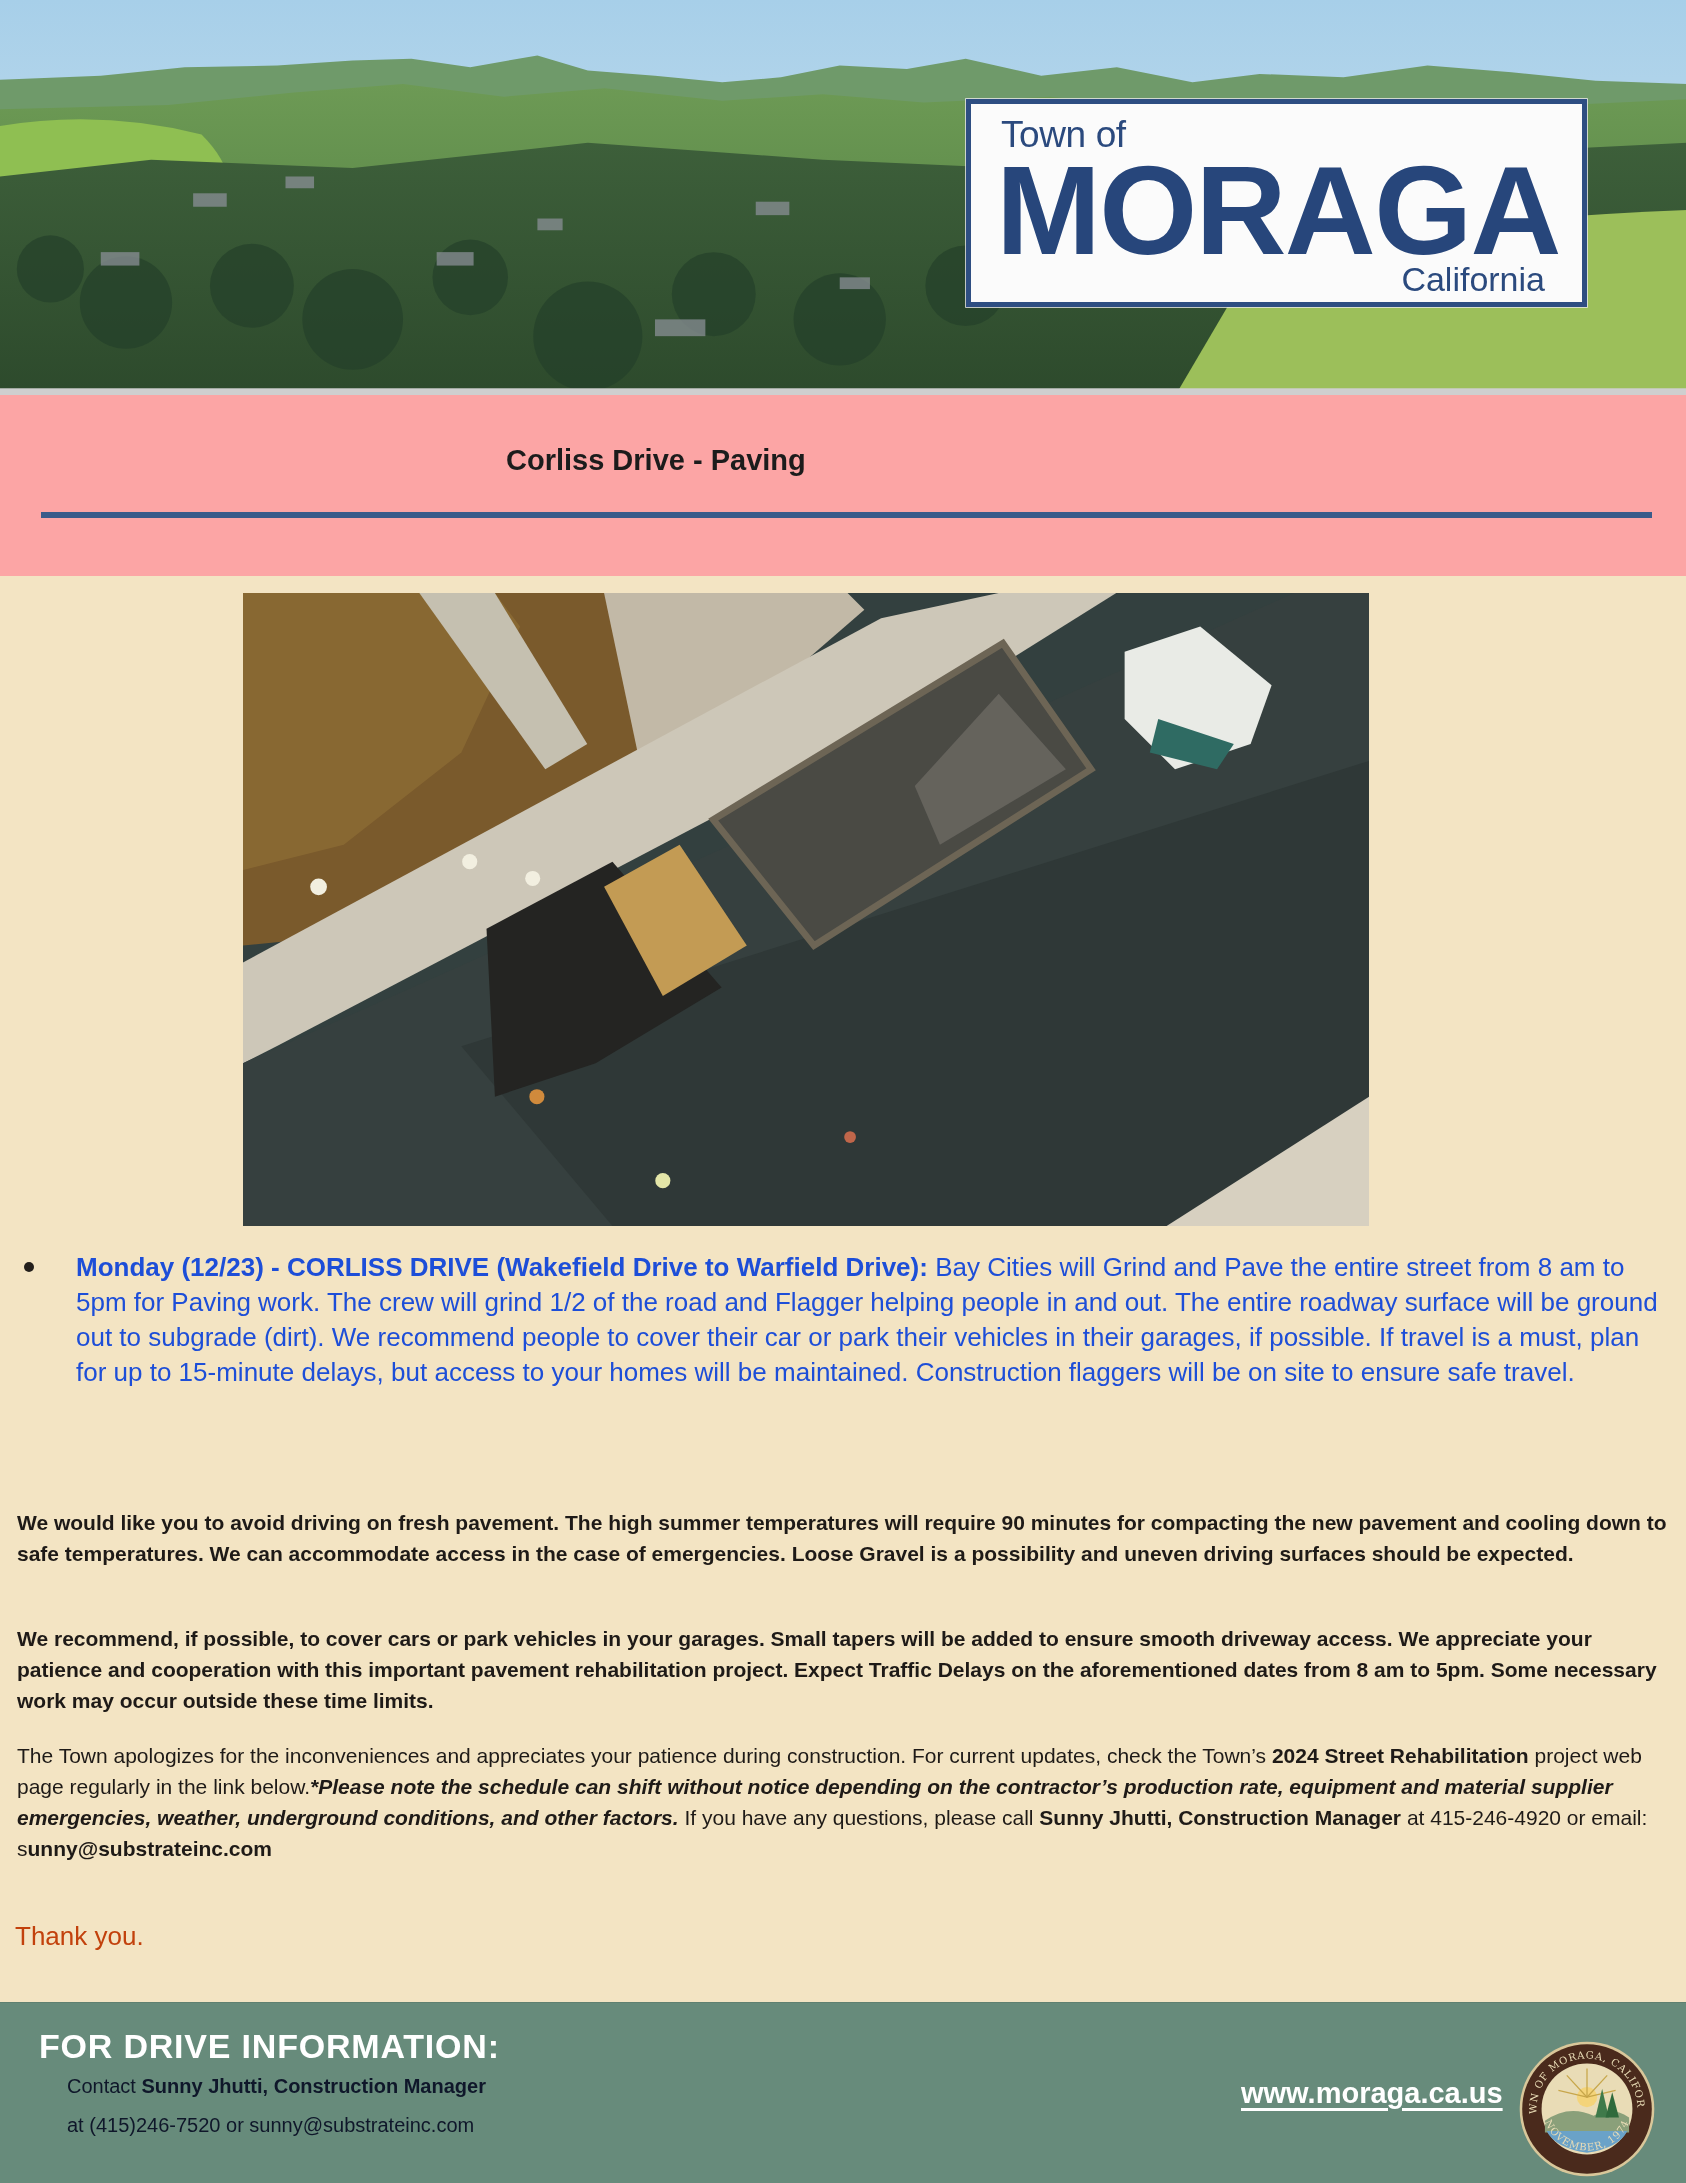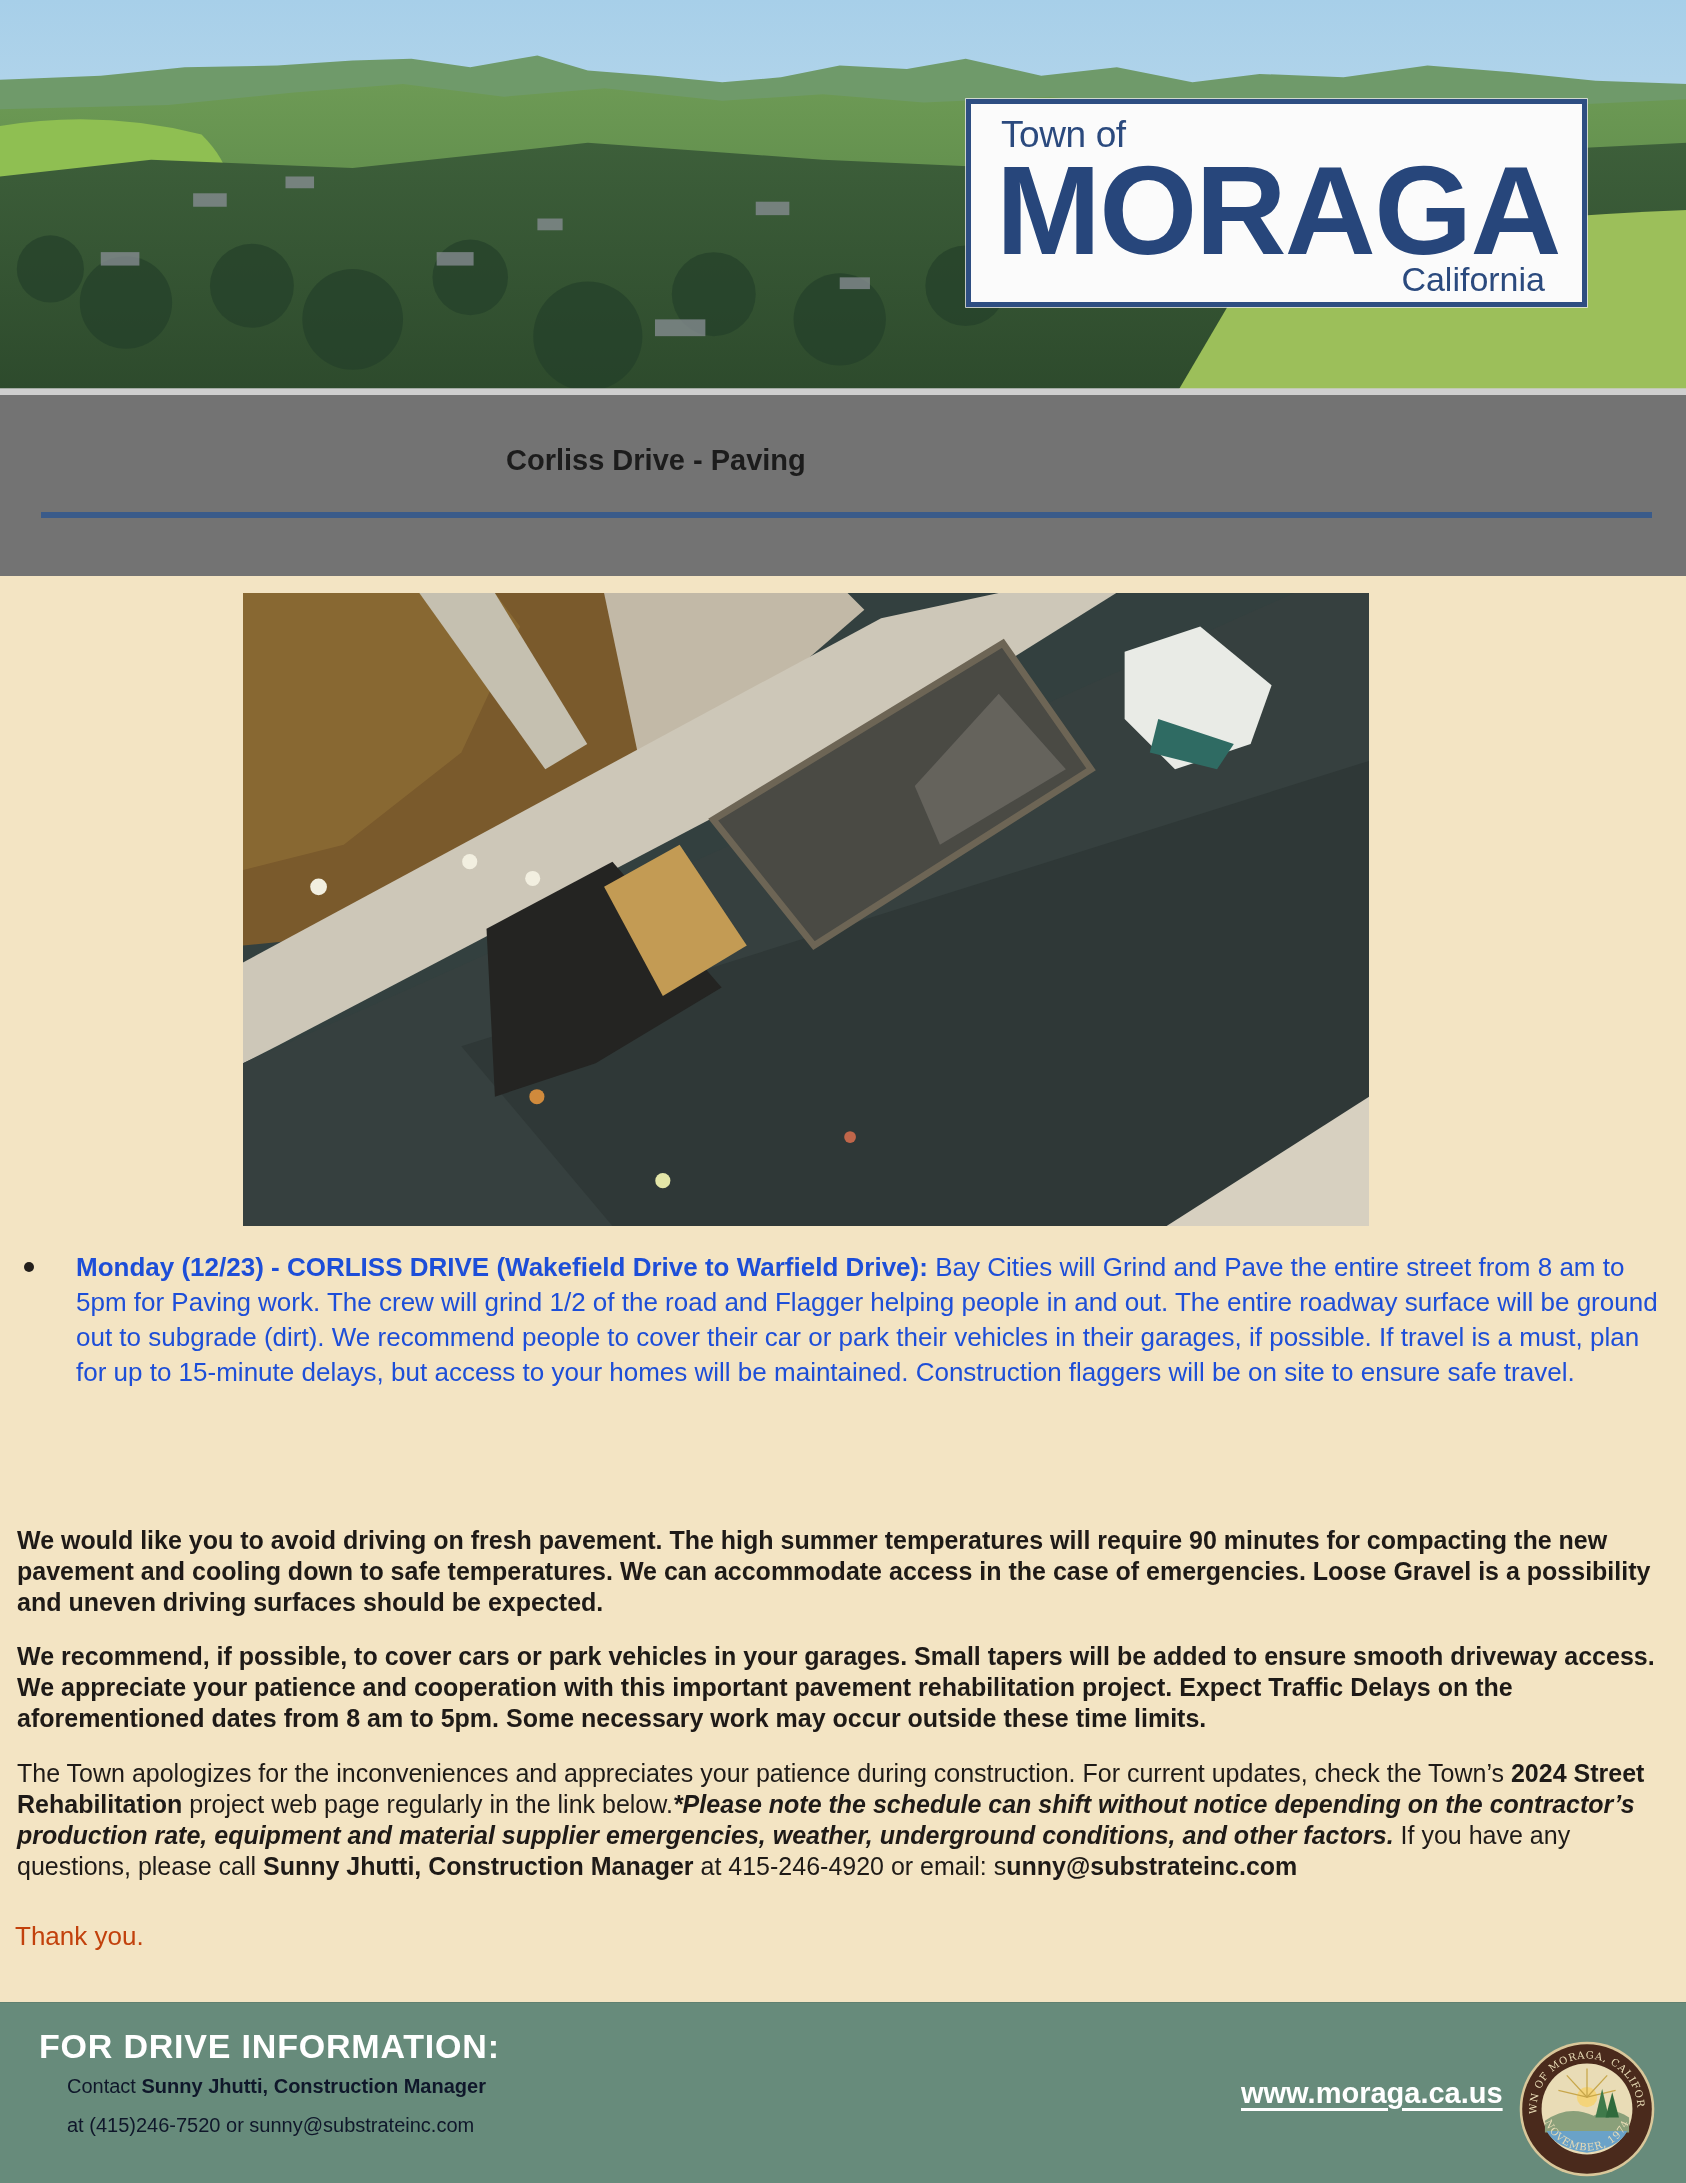--- a/index.html
+++ b/index.html
@@ -35,21 +35,21 @@
     letter-spacing: -1.7px; line-height: 1;
   }
   .logo-california {
     position: absolute; right: 37px; top: 156px;
     font-size: 34px; color: #2b4a7e;
   }
 
   
   .title-band {
     position: absolute; left: 0; top: 395px; width: 1687px; height: 181px;
-    background: #737373;
+    background: #fca5a5;
   }
   .page-title {
     position: absolute; left: 506px; top: 49px;
     font-size: 29px; font-weight: 700; color: #1c1c1c;
   }
   .title-rule {
     position: absolute; left: 41px; top: 117px; width: 1611px; height: 5.9px;
     background: #3a5b8a;
   }
 
@@ -71,21 +71,21 @@
   }
   .bullet-dot {
     position: absolute; left: 24px; top: 12.6px; width: 10px; height: 10px;
     border-radius: 50%; background: #231f1c;
   }
   .b { font-weight: 700; }
   .bi { font-weight: 700; font-style: italic; }
 
   .para {
     position: absolute; left: 17px; width: 1654px;
-    font-size: 25px; line-height: 31px; color: #1e1a17; margin-top: 18px;
+    font-size: 21px; line-height: 31px; color: #1e1a17;
   }
   .para.bold { font-weight: 700; }
   .para-1 { top: 264px; }
   .para-2 { top: 380px; }
   .para-3 { top: 497px; line-height: 31px; }
   .thanks { position: absolute; left: 15px; top: 678px; font-size: 26px; color: #c2410c; }
 
   
   .footer {
     position: absolute; left: 0; top: 2002px; width: 1687px; height: 181px;

